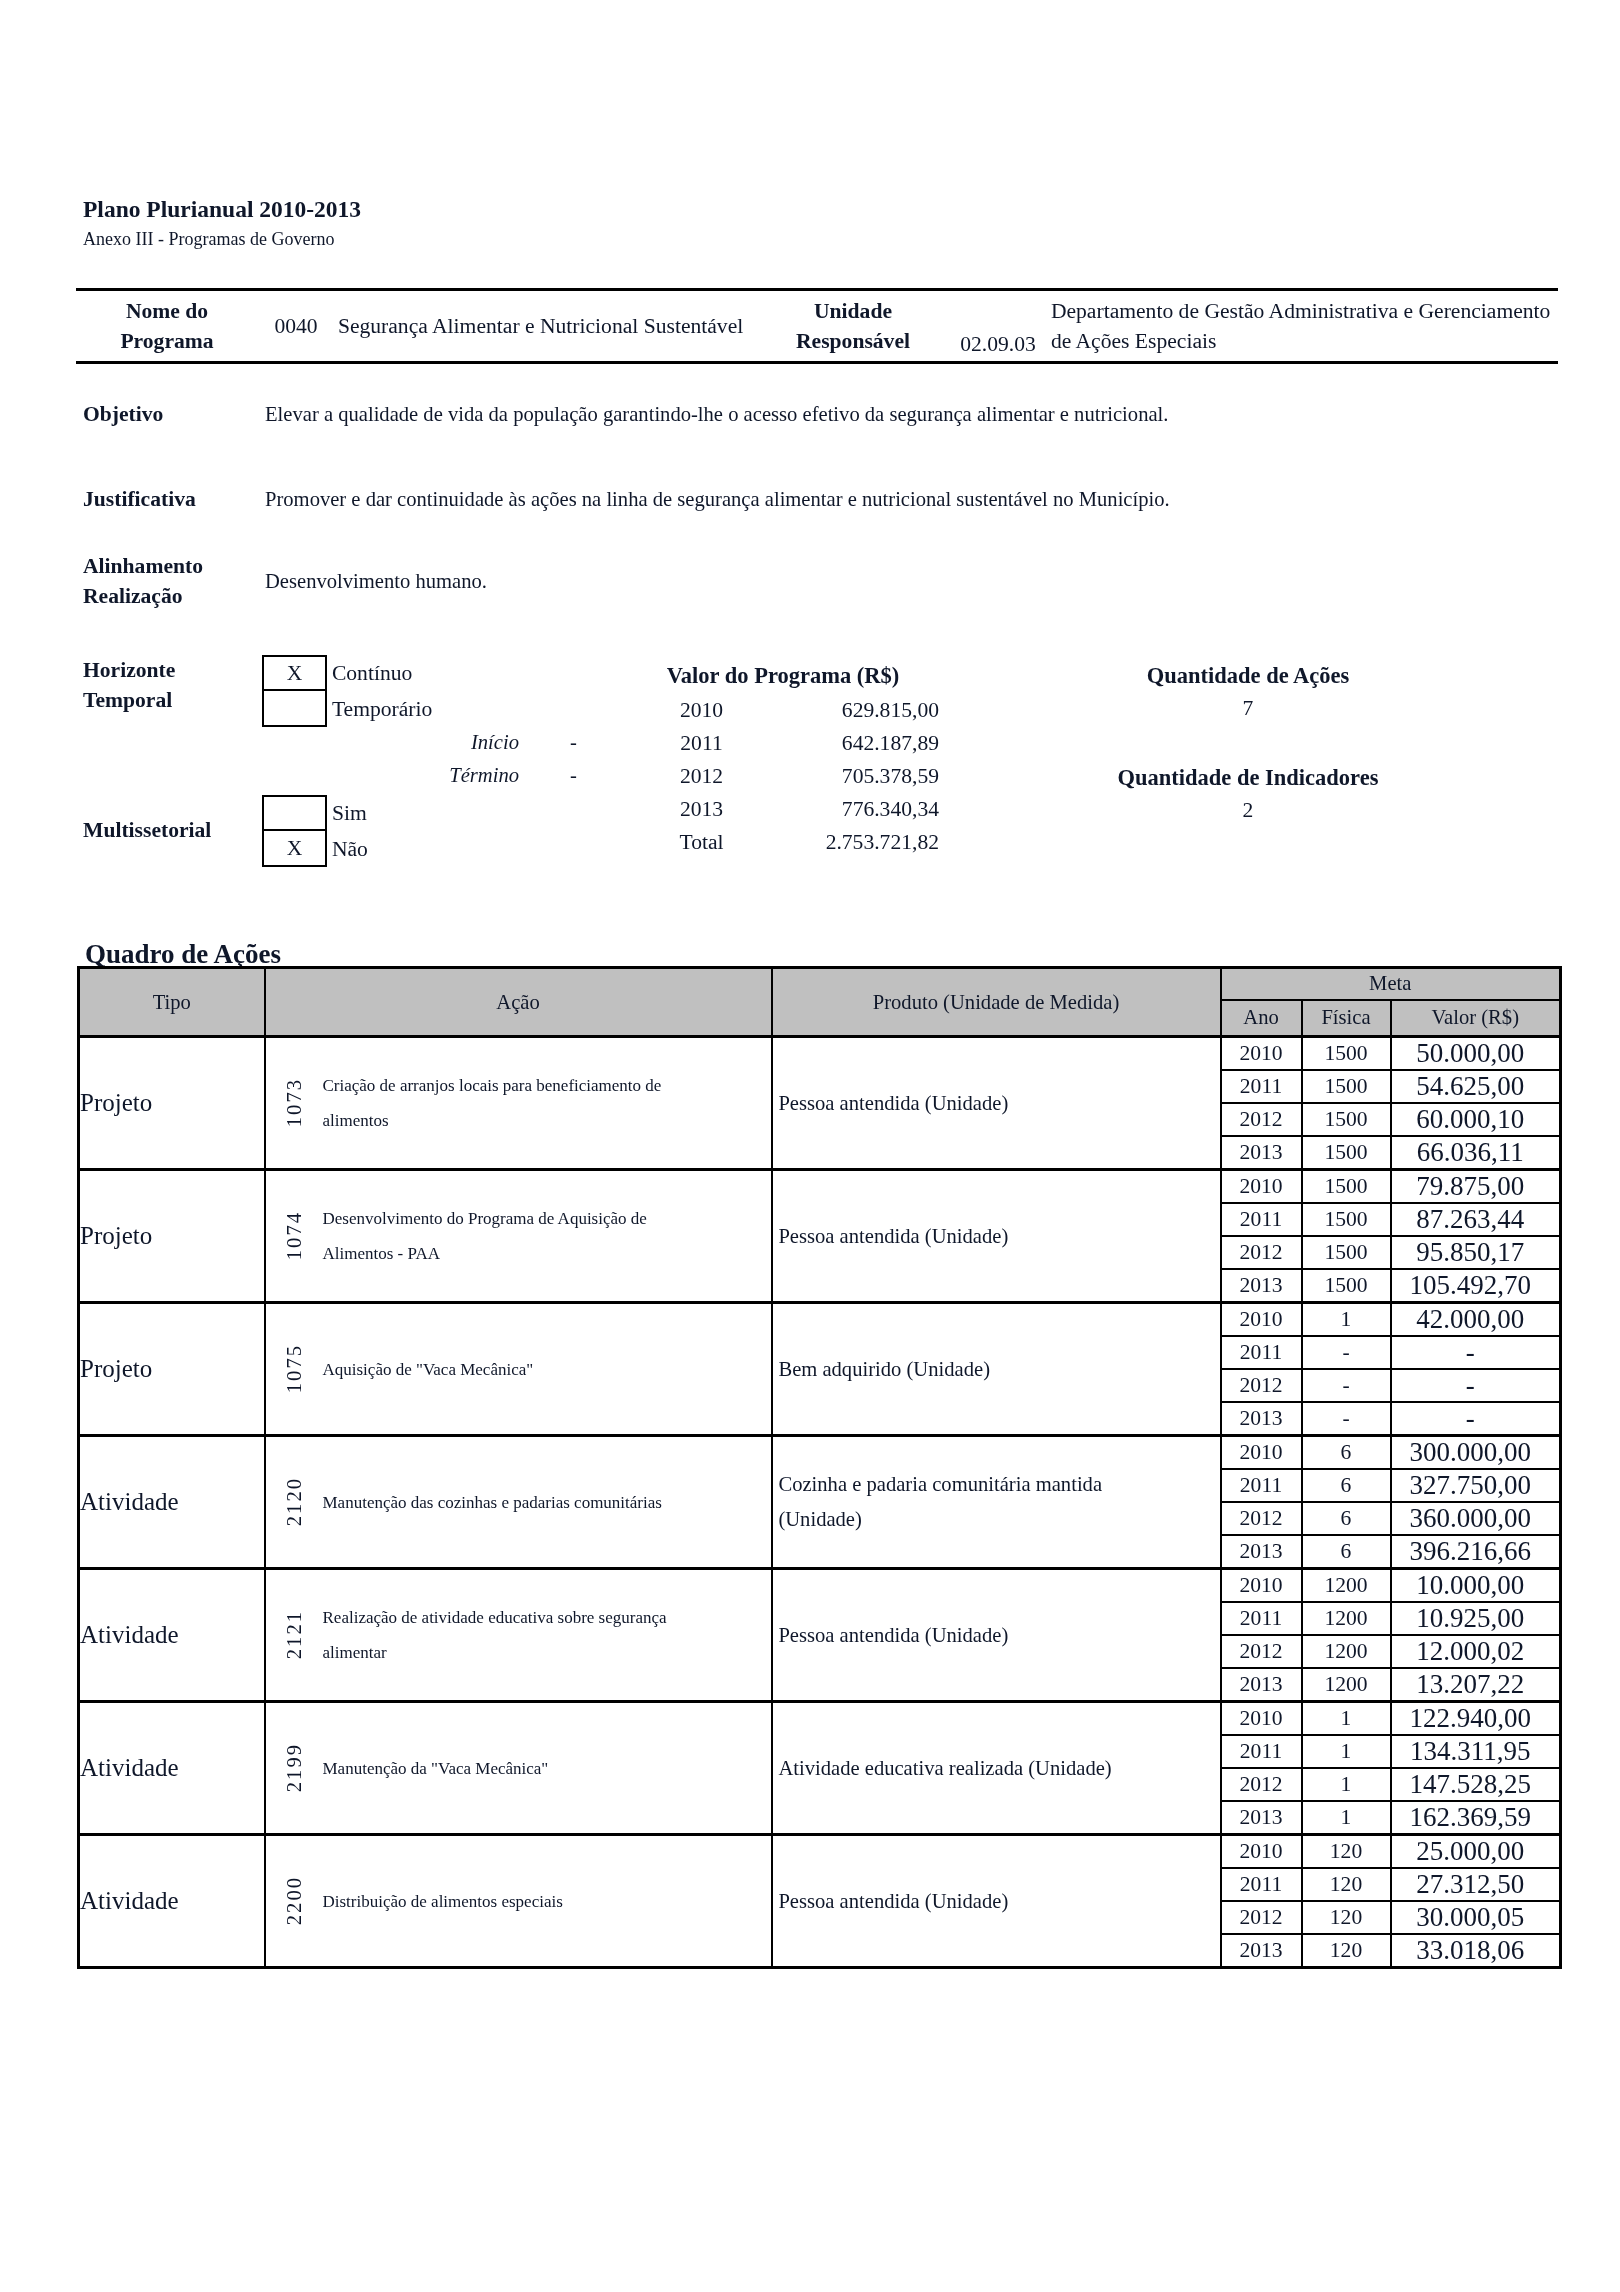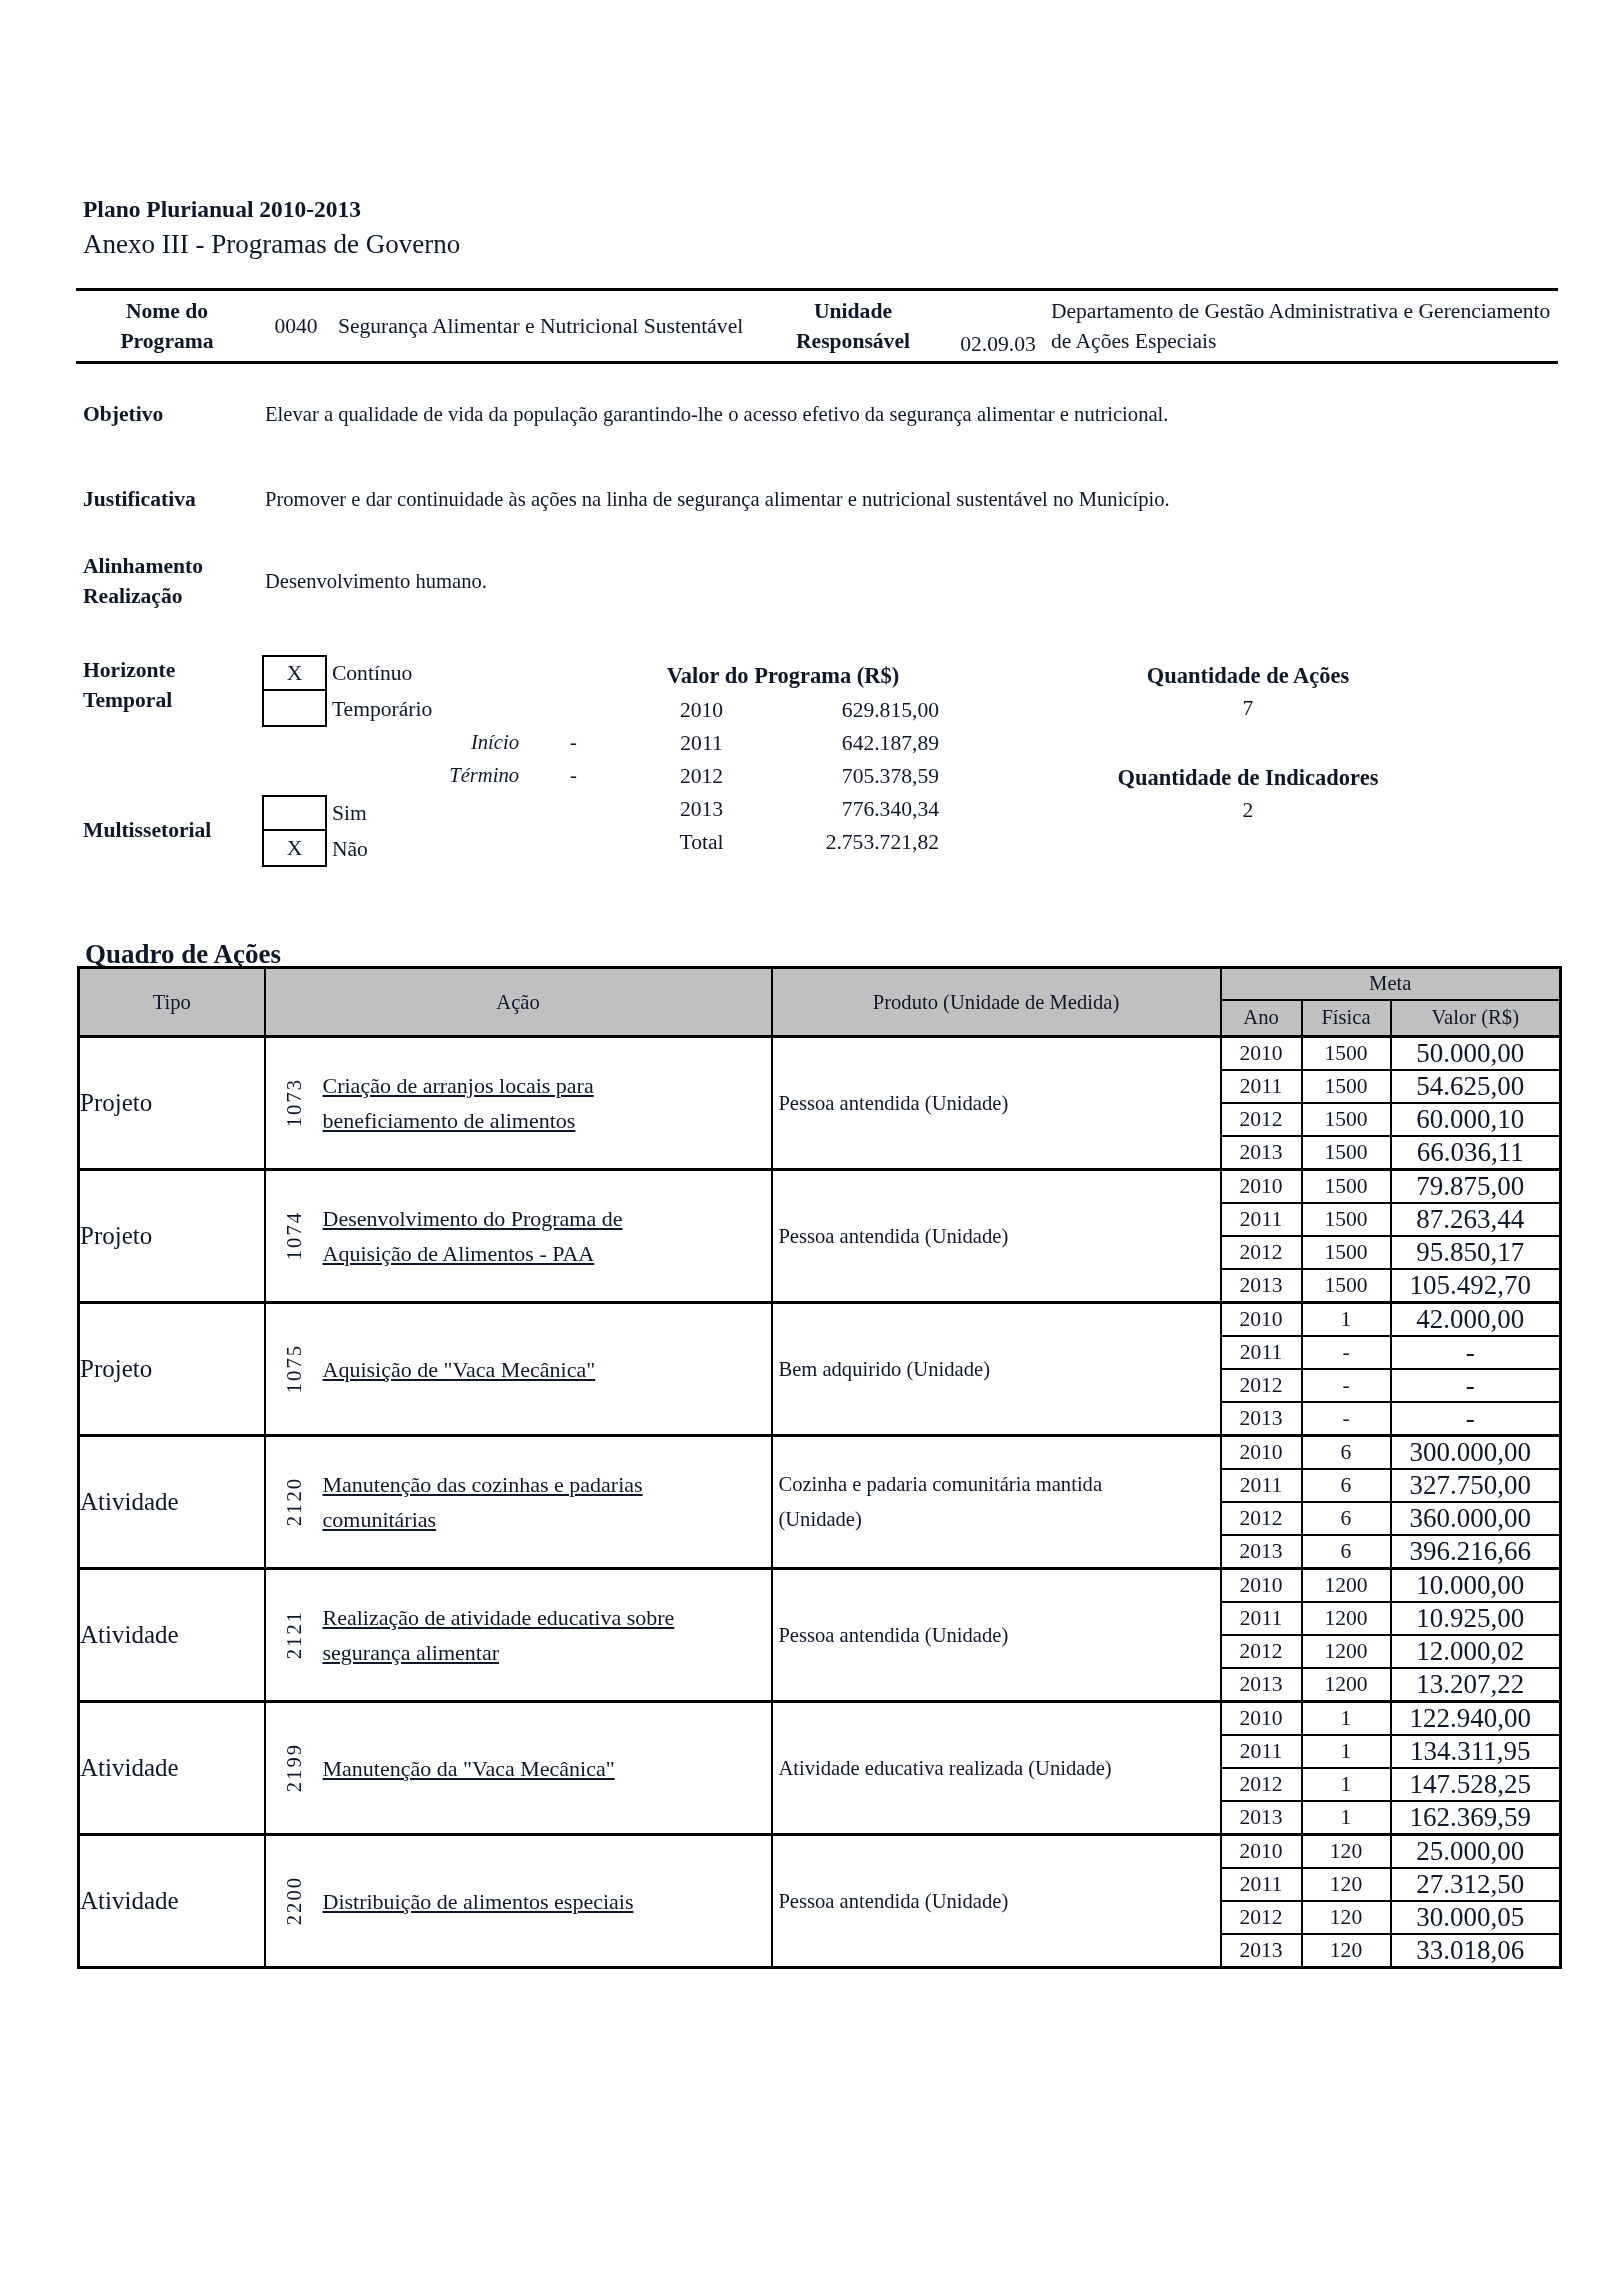--- a/index.html
+++ b/index.html
@@ -9,21 +9,21 @@
     margin:0 auto;
     background:#ffffff;
     font-family:"Liberation Serif","DejaVu Serif",serif;
     color:#0f172a;
     overflow:hidden;
   }
   .abs{position:absolute;}
 
   
   .doc-title{left:83px;top:196px;font-size:23.5px;font-weight:bold;}
-  .doc-subtitle{left:83px;top:229px;font-size:27px;}
+  .doc-subtitle{left:83px;top:229px;font-size:18px;}
 
   
   .prog-header{
     left:76px;top:288px;width:1482px;
     border-top:3.9px solid #000;border-bottom:3.9px solid #000;
     display:flex;align-items:center;
     min-height:71px;box-sizing:border-box;
     font-size:21.6px;line-height:30px;
   }
   .ph-cell{padding:2px 3.9px;box-sizing:border-box;}
@@ -81,21 +81,21 @@
   .quadro tbody tr{height:33px;}
   .quadro tbody tr.block-first td{border-top:3.9px solid #000;}
   td.tipo{font-size:25px;}
   td.acao{padding:0;}
   .acao-inner{display:flex;align-items:center;}
   .code-wrap{width:57px;display:flex;justify-content:center;flex:0 0 57px;}
   .code{
     writing-mode:vertical-rl;transform:rotate(180deg);
     font-size:20.6px;letter-spacing:2px;line-height:1;
   }
-  .acao-text{width:372px;line-height:35px;font-size:22px;text-decoration:underline;}
+  .acao-text{width:372px;line-height:35px;font-size:17px;}
   td.produto{padding-left:5.9px;padding-right:57px;line-height:35px;font-size:20.6px;}
   td.ano,td.fisica{text-align:center;font-size:21.6px;}
   td.valor{text-align:center;padding-right:9.8px;font-size:27px;}
 </style>
 </head>
 <body>
 
 <div class="page">
 
   <div class="abs doc-title">Plano Plurianual 2010-2013</div>

